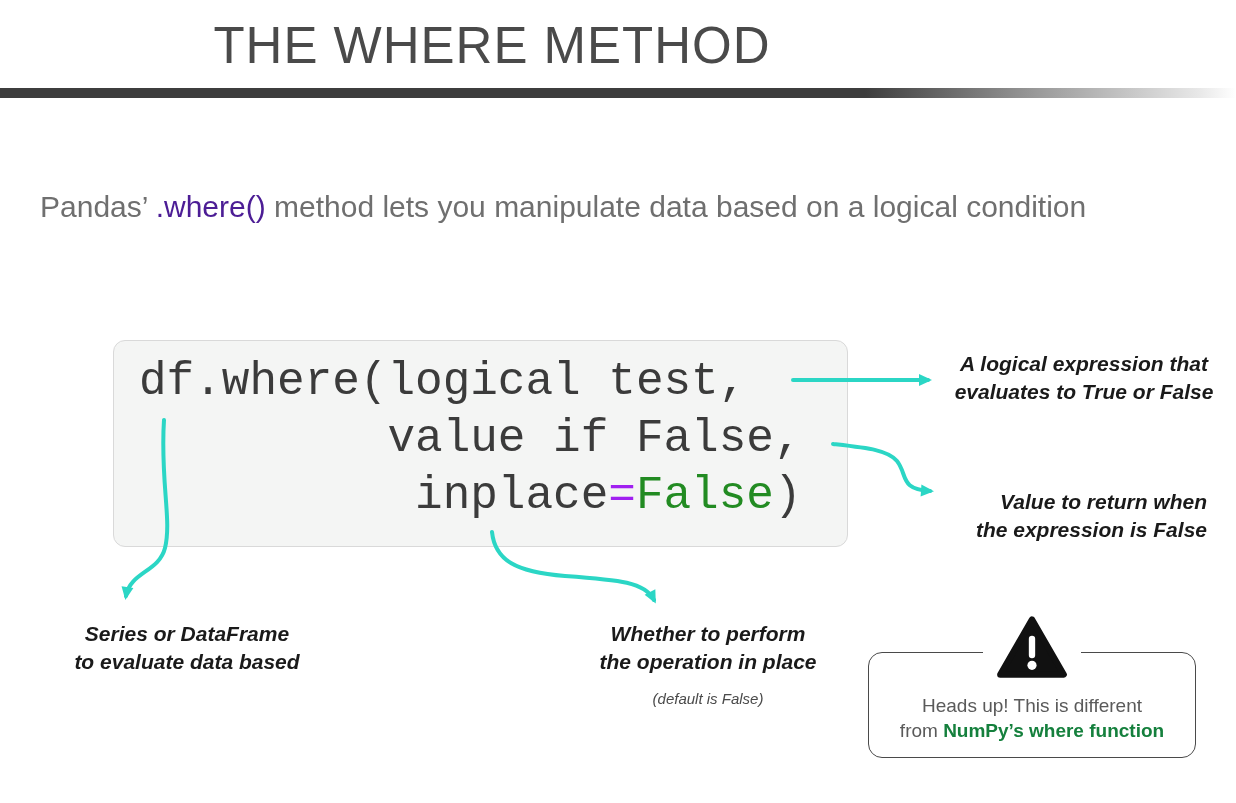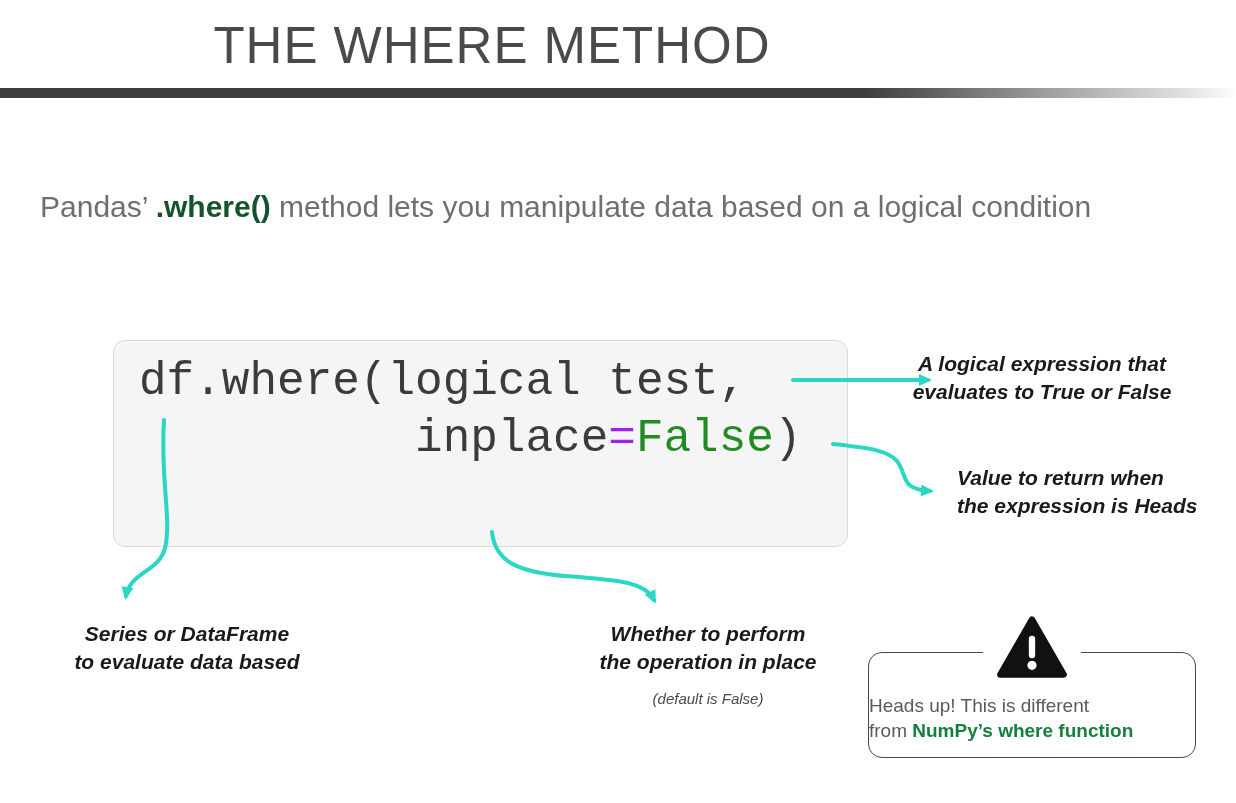--- a/index.html
+++ b/index.html
@@ -19,52 +19,52 @@
   }
   .title-bar{
     position:absolute;left:0;top:88px;width:1236px;height:10px;
     background:linear-gradient(90deg,var(--bar) 0%,var(--bar) 70%,#9a9a9a 84%,#e8e8e8 97%,#ffffff 100%);
   }
 
   .subtitle{
     position:absolute;left:40px;top:190px;width:1160px;
     font-size:30px;color:#6f6f6f;font-weight:400;
   }
-  .subtitle .method{font-weight:700;color:#14532d;}
+  .subtitle .method{font-weight:400;color:#4c1d95;}
 
   .code-box{
     position:absolute;left:113px;top:340px;width:735px;height:207px;
     background:#f4f5f4;border:1px solid #d9d9d9;border-radius:12px;
     padding:13px 0 3px 25px;
   }
   .code-line{
     white-space:pre;font-family:"Liberation Mono","DejaVu Sans Mono",monospace;
     font-size:46px;line-height:57px;color:#3b3b3b;
   }
   .tok-purple{color:var(--purple);}
   .tok-green{color:var(--green);}
 
   svg.arrows{position:absolute;left:0;top:0;width:1236px;height:803px;pointer-events:none;}
 
   .ann{
     position:absolute;font-style:italic;font-weight:700;color:#1a1a1a;
     font-size:21px;line-height:28px;
   }
-  .ann-logical{left:904px;top:350px;width:276px;text-align:center;}
-  .ann-value{left:957px;top:464px;width:250px;text-align:left;}
+  .ann-logical{left:946px;top:350px;width:276px;text-align:center;}
+  .ann-value{left:957px;top:488px;width:250px;text-align:right;}
   .ann-series{left:62px;top:620px;width:250px;text-align:center;}
   .ann-inplace{left:573px;top:620px;width:270px;text-align:center;}
   .ann .note{
     display:block;margin-top:9px;font-weight:400;color:#4a4a4a;font-size:15px;
   }
 
   .warn-box{
     position:absolute;left:868px;top:652px;width:328px;height:106px;
     border:1.5px solid #4a4a4a;border-radius:14px;background:#fff;
-    padding-top:40px;
+    text-align:center;padding-top:40px;
     font-size:19px;line-height:25px;color:#5a5a5a;
   }
   .warn-box .bold{font-weight:700;color:#15803d;}
   .warn-icon{
     position:absolute;left:50%;transform:translateX(-50%);top:-37px;
     width:98px;height:62px;background:#ffffff;
     display:flex;align-items:flex-start;justify-content:center;
   }
   .warn-icon svg{width:72px;height:62px;display:block;}
 </style>
@@ -73,20 +73,21 @@
 
 <div class="stage">
 
   <h1 class="page-title">THE WHERE METHOD</h1>
   <div class="title-bar"></div>
 
   <p class="subtitle"><span>Pandas’ </span><span class="method">.where()</span><span> method lets you manipulate data based on a logical condition</span></p>
 
   <div class="code-box">
     <div class="code-line"><span>df.where(logical test,</span></div>
+    <div class="code-line"><span>         </span><span>value if False,</span></div>
     <div class="code-line"><span>          </span><span>inplace</span><span class="tok-purple">=</span><span class="tok-green">False</span><span>)</span></div>
   </div>
 
   <svg class="arrows" viewBox="0 0 1236 803">
     <defs>
       <marker id="ah" markerUnits="userSpaceOnUse" markerWidth="18" markerHeight="18" refX="11" refY="8" orient="auto">
         <path d="M2,2 L15,8 L2,14 Z" fill="#2bd6c5"></path>
       </marker>
     </defs>
     <g fill="none" stroke="#2bd6c5" stroke-width="4" stroke-linecap="round">
@@ -97,21 +98,21 @@
     </g>
   </svg>
 
   <div class="ann ann-logical">
     <span>A logical expression that</span><br>
     <span>evaluates to True or False</span>
   </div>
 
   <div class="ann ann-value">
     <span>Value to return when</span><br>
-    <span>the expression is Heads</span>
+    <span>the expression is False</span>
   </div>
 
   <div class="ann ann-series">
     <span>Series or DataFrame</span><br>
     <span>to evaluate data based</span>
   </div>
 
   <div class="ann ann-inplace">
     <span>Whether to perform</span><br>
     <span>the operation in place</span>

